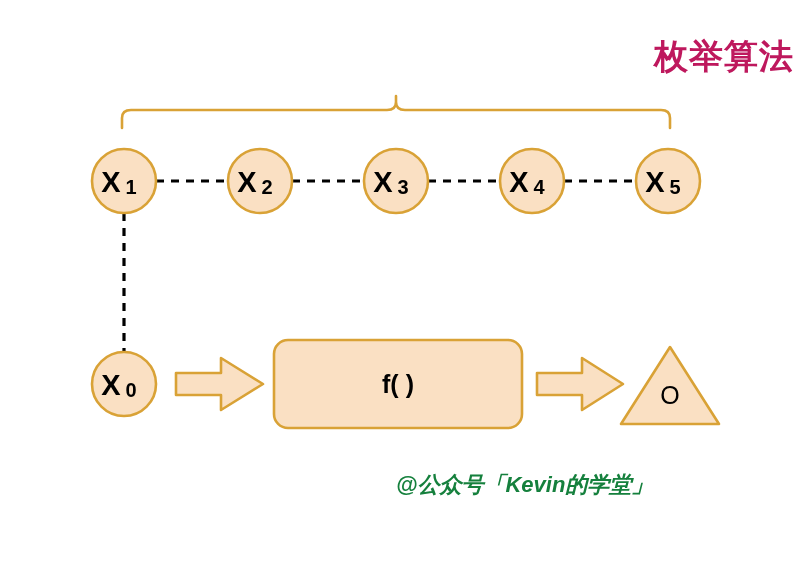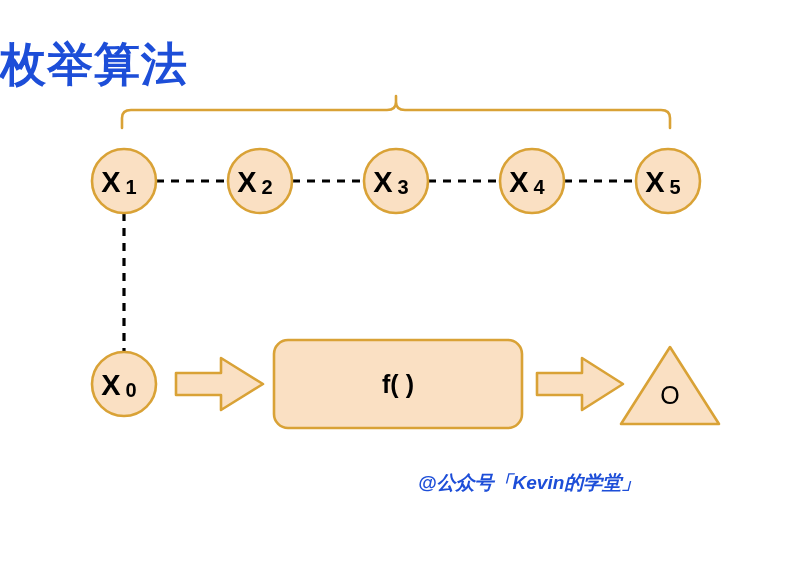--- a/index.html
+++ b/index.html
@@ -19,35 +19,35 @@
     top: 0;
     left: 0;
     width: 794px;
     height: 562px;
   }
   .diagram-title {
     position: absolute;
     left: 0;
     top: 34px;
     width: 794px;
-    text-align: left;
-    font-size: 46px;
+    text-align: right;
+    font-size: 34px;
     font-weight: 700;
-    color: #1d4ed8;
+    color: #be185d;
     letter-spacing: 1px;
     font-family: "Liberation Sans", "DejaVu Sans", sans-serif;
   }
   .watermark {
     position: absolute;
-    left: 418px;
+    left: 396px;
     top: 470px;
-    font-size: 19px;
+    font-size: 22px;
     font-style: italic;
     font-weight: 700;
-    color: #1d4ed8;
+    color: #15803d;
     font-family: "Liberation Sans", "DejaVu Sans", sans-serif;
     white-space: nowrap;
   }
   svg text {
     font-family: "Liberation Sans", "DejaVu Sans", sans-serif;
   }
   .node-label {
     font-size: 29px;
     font-weight: 700;
     fill: #000000;

